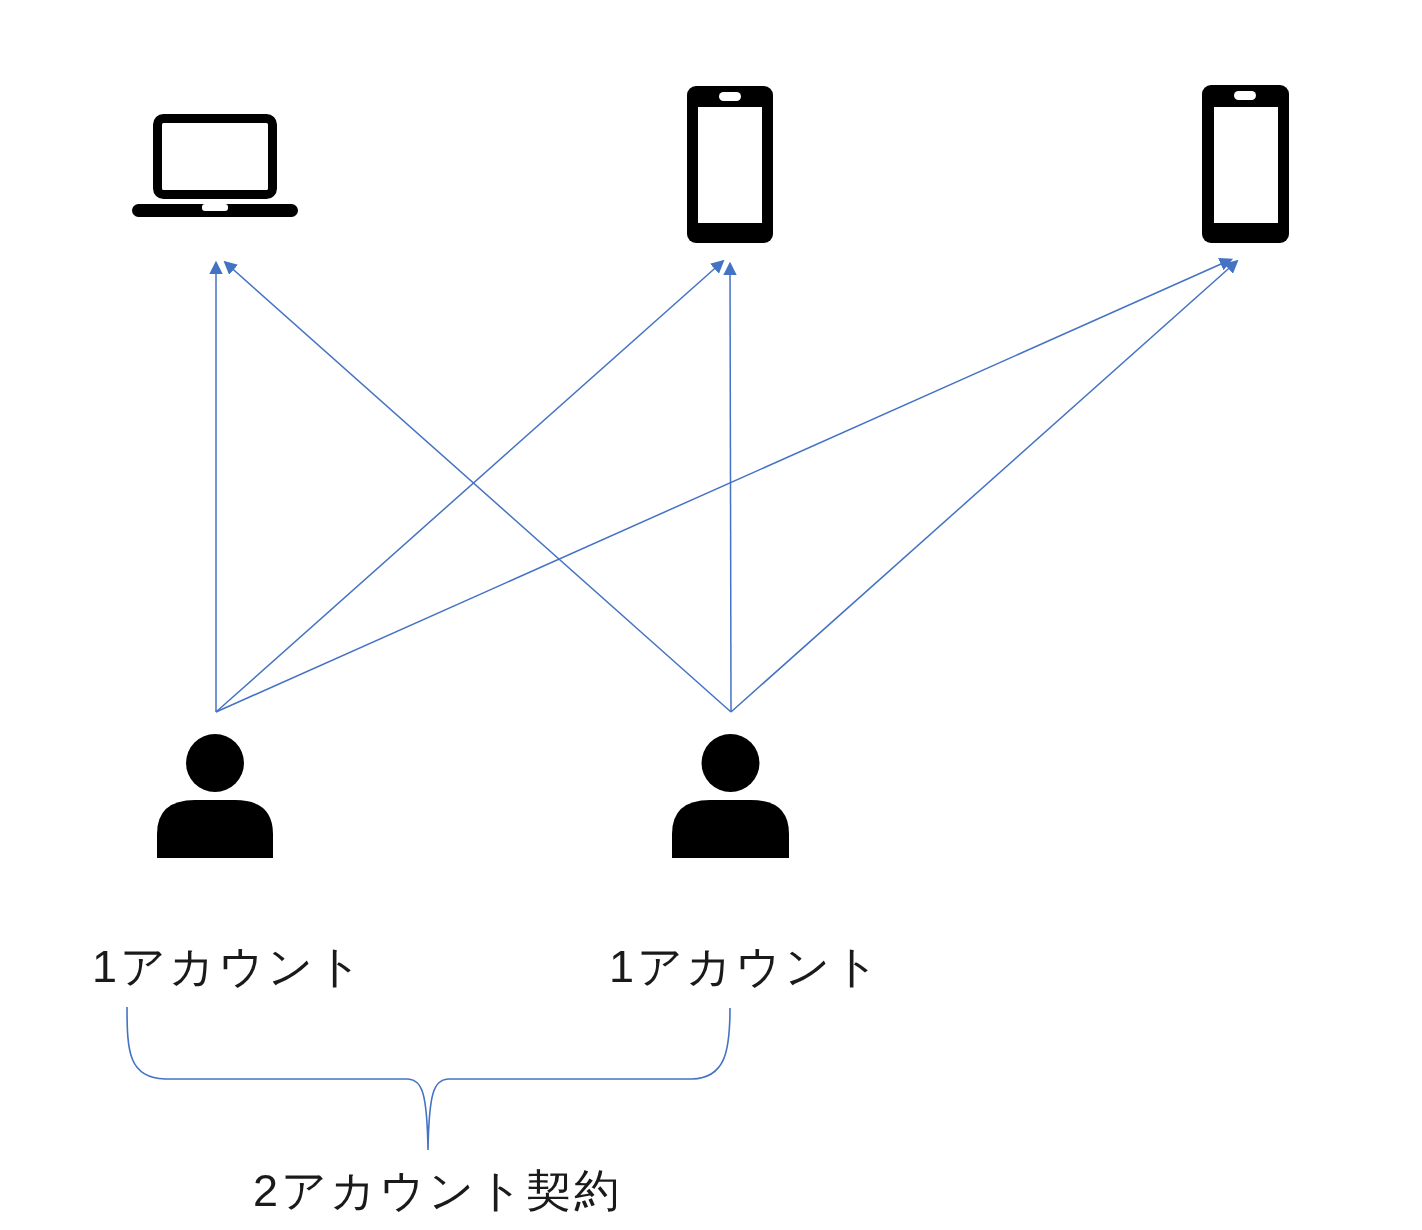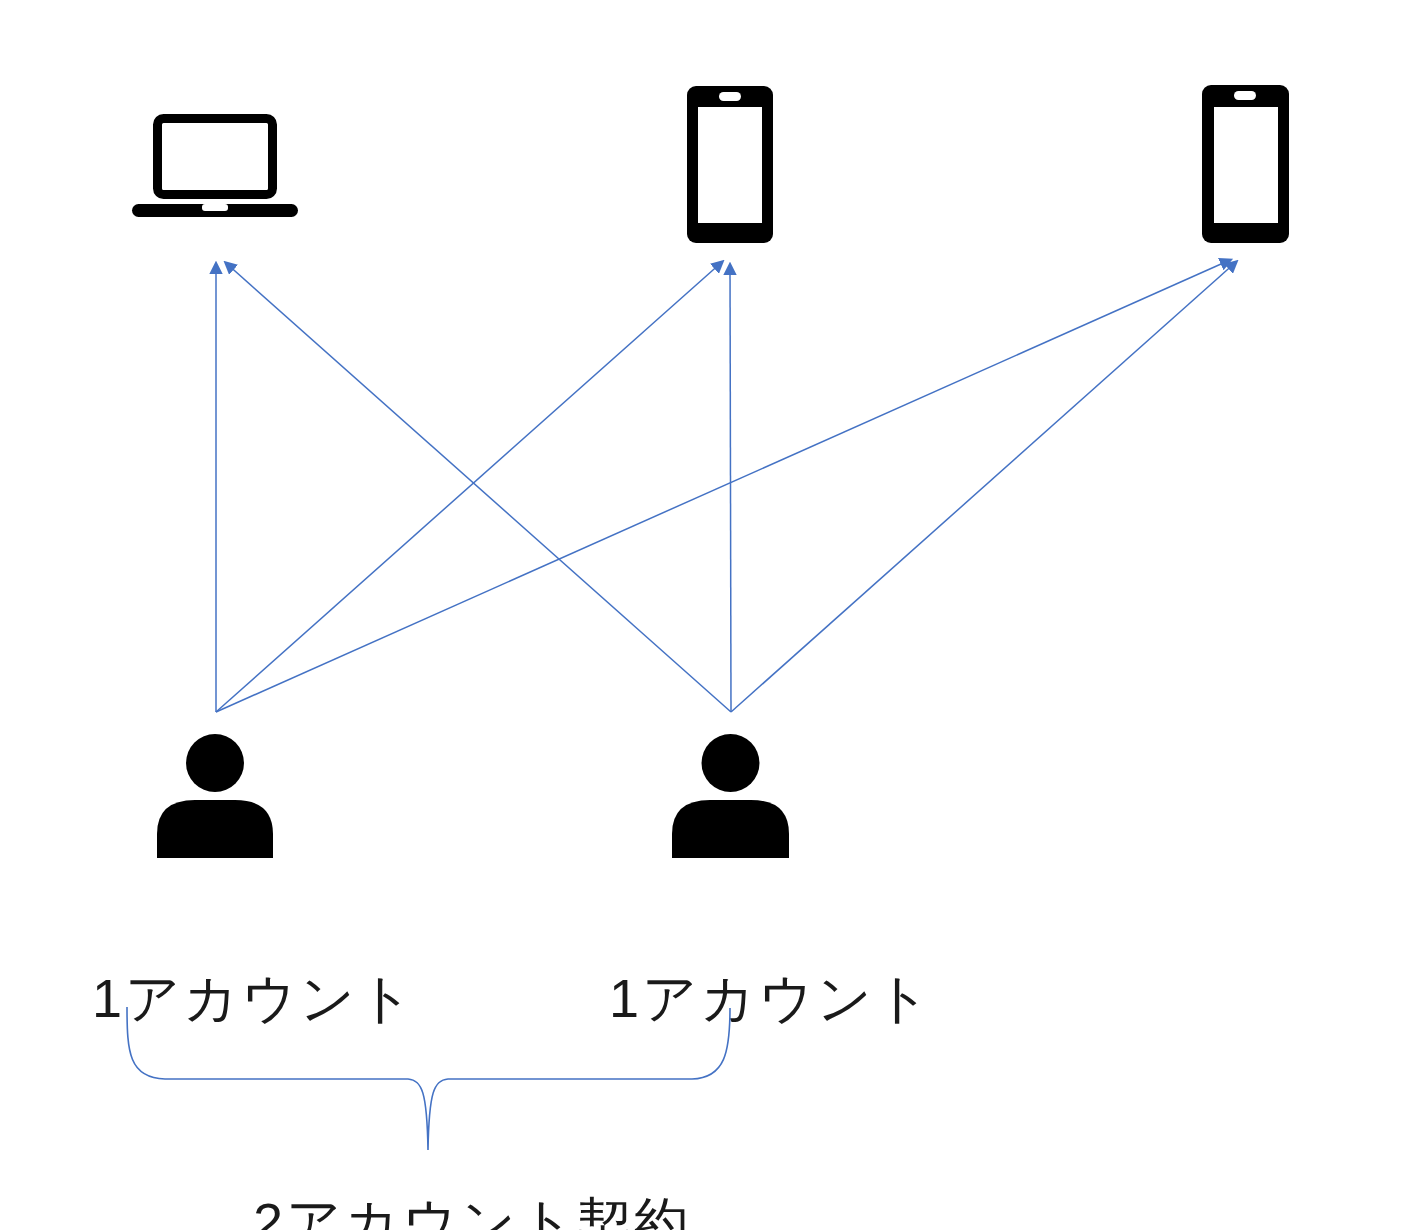--- a/index.html
+++ b/index.html
@@ -14,25 +14,24 @@
     width:1422px;height:1230px;
     background:var(--bg-color);
     overflow:hidden;
     font-family:"Liberation Sans","DejaVu Sans",sans-serif;
   }
   .abs{position:absolute;}
   .overlay{position:absolute;left:0;top:0;width:1422px;height:1230px;}
   .jp-label{
     position:absolute;
     color:var(--text-color);
-    font-size:54px;
+    font-size:45px;
     letter-spacing:3px;
     white-space:nowrap;
     line-height:1.1;
-    margin-top:27px;
   }
   .arrow-line{stroke:var(--arrow-color);stroke-width:1.5;fill:none;}
   .brace-path{stroke:var(--arrow-color);stroke-width:1.6;fill:none;}
   .device-fill{fill:var(--icon-color);}
   .device-screen{fill:#ffffff;}
 </style>
 </head>
 <body>
 
 <div class="canvas">

